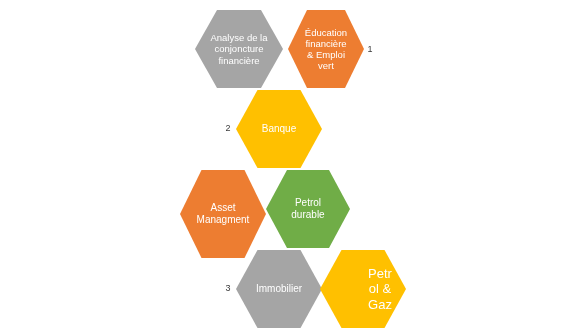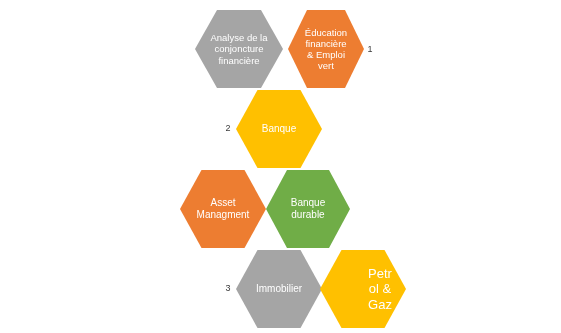--- a/index.html
+++ b/index.html
@@ -65,26 +65,26 @@
 
   <div class="hex" style="left: 288px; top: 10px; width: 76px; height: 78px; background: rgb(237, 125, 49);">
     <span class="hex-label size-sm">Éducation financière &amp; Emploi vert</span>
   </div>
 
   <div class="hex" style="left: 236px; top: 90px; width: 86px; height: 78px; background: rgb(255, 192, 0);">
     <span class="hex-label size-md">Banque</span>
   </div>
 
 
-  <div class="hex" style="left: 180px; top: 170px; width: 86px; height: 78px; background: rgb(237, 125, 49);">
+  <div class="hex" style="left: 180px; top: 170px; width: 86px; height: 88px; background: rgb(237, 125, 49);">
     <span class="hex-label size-md">Asset Managment</span>
   </div>
 
   <div class="hex" style="left: 266px; top: 170px; width: 84px; height: 78px; background: rgb(112, 173, 71);">
-    <span class="hex-label size-md">Banque durable</span>
+    <span class="hex-label size-md">Petrol durable</span>
   </div>
 
   <div class="hex" style="left: 236px; top: 250px; width: 86px; height: 78px; background: rgb(165, 165, 165);">
     <span class="hex-label size-md">Immobilier</span>
   </div>
 
   <div class="hex" style="left: 320px; top: 250px; width: 86px; height: 78px; background: rgb(255, 192, 0);">
     <span class="hex-label size-lg">Petrol &amp; Gaz</span>
   </div>
 

